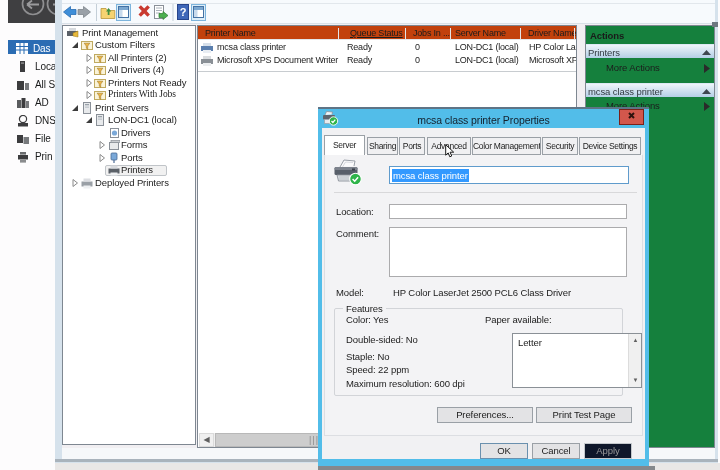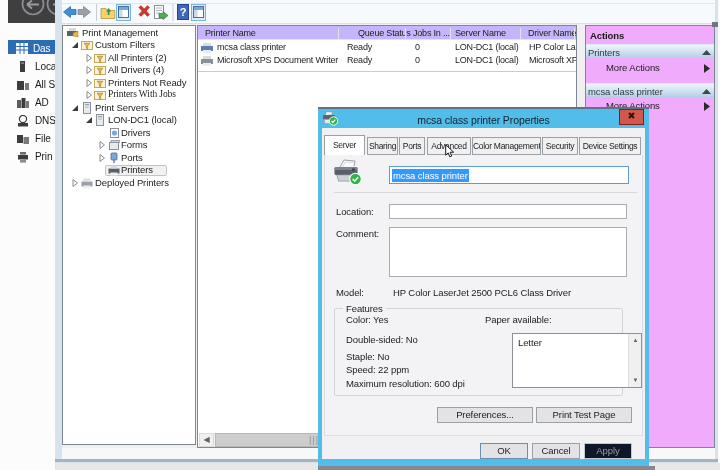--- a/index.html
+++ b/index.html
@@ -244,23 +244,23 @@
         <rect x="2.5" y="1.5" width="7" height="3" fill="#dcdee2"></rect>
         <rect x="2.5" y="8.5" width="7" height="3" fill="#eef0f2"></rect>
       </svg>
       <span class="abs" style="left:32px;top:1px;">Deployed Printers</span>
     </div>
   </div>
 
 <div class="abs" style="left:197px;top:25px;width:380px;height:423px;background:#fff;border:1px solid #7e8791;overflow:hidden;" id="listPane">
     <div style="font-size:9px;letter-spacing:-0.2px;">
 
-  <div class="abs" style="left:0;top:0;width:378px;height:14px;border-bottom:1px solid #e2e5e8;background:#c4b5fd;">
+  <div class="abs" style="left:0;top:0;width:378px;height:14px;border-bottom:1px solid #e2e5e8;background:#c2410c;">
     <span class="abs" style="left:7px;top:2px;">Printer Name</span>
-    <span class="abs" style="left:160px;top:2px;">Queue Status</span>
+    <span class="abs" style="left:152px;top:2px;text-decoration:underline;">Queue Status</span>
     <span class="abs" style="left:215px;top:2px;">Jobs In ...</span>
     <span class="abs" style="left:257px;top:2px;">Server Name</span>
     <span class="abs" style="left:330px;top:2px;">Driver Name</span>
     <div class="abs" style="left:140px;top:2px;width:1px;height:11px;background:#e2e5e8;"></div>
     <div class="abs" style="left:207px;top:2px;width:1px;height:11px;background:#e2e5e8;"></div>
     <div class="abs" style="left:252px;top:2px;width:1px;height:11px;background:#e2e5e8;"></div>
     <div class="abs" style="left:322px;top:2px;width:1px;height:11px;background:#e2e5e8;"></div>
     <div class="abs" style="left:376px;top:2px;width:1px;height:11px;background:#e2e5e8;"></div>
   </div>
 
@@ -291,21 +291,21 @@
   <div class="abs" style="left:0;top:45px;width:378px;height:1px;background:#c8ccd0;"></div>
   </div>
   <div class="abs" style="left:1px;top:407px;width:376px;height:14px;background:#f0f0f0;">
     <div class="abs" style="left:0;top:0;width:15px;height:14px;background:#f0f0f0;border:1px solid #dadada;color:#606060;font-size:8px;text-align:center;line-height:12px;">◀</div>
     <div class="abs" style="left:16px;top:0;width:360px;height:14px;background:#cdcdcd;border:1px solid #b8b8b8;">
       <span style="position:absolute;left:93px;top:1px;color:#8a8a8a;font-size:9px;letter-spacing:1px;">|||</span>
     </div>
   </div>
 </div>
 
-<div class="abs" style="left:585px;top:25px;width:130px;height:423px;background:#f0abfc;border:1px solid #7e8791;overflow:hidden;" id="actionsPane">
+<div class="abs" style="left:585px;top:25px;width:130px;height:423px;background:#15803d;border:1px solid #7e8791;overflow:hidden;" id="actionsPane">
   <div class="abs" style="left:4px;top:4px;font-weight:bold;color:#1a1a1a;">Actions</div>
   <div class="abs" style="left:0;top:18px;width:128px;height:14px;background:linear-gradient(#eef5fb,#b4cfe6);border-top:1px solid #dce9f4;">
     <span class="abs" style="left:2px;top:2px;font-size:9.5px;color:#333a42;">Printers</span>
     <svg class="abs" style="right:3px;top:5px;" width="9" height="6">
         <path d="M0 5 l4.5 -5 l4.5 5 z" fill="#3f4750"></path>
       </svg>
   </div>
   <div class="abs" style="left:0;top:35px;width:128px;height:14px;">
     <span class="abs" style="left:20px;top:1px;">More Actions</span>
     <svg class="abs" style="right:4px;top:2.5px;" width="6" height="9">

